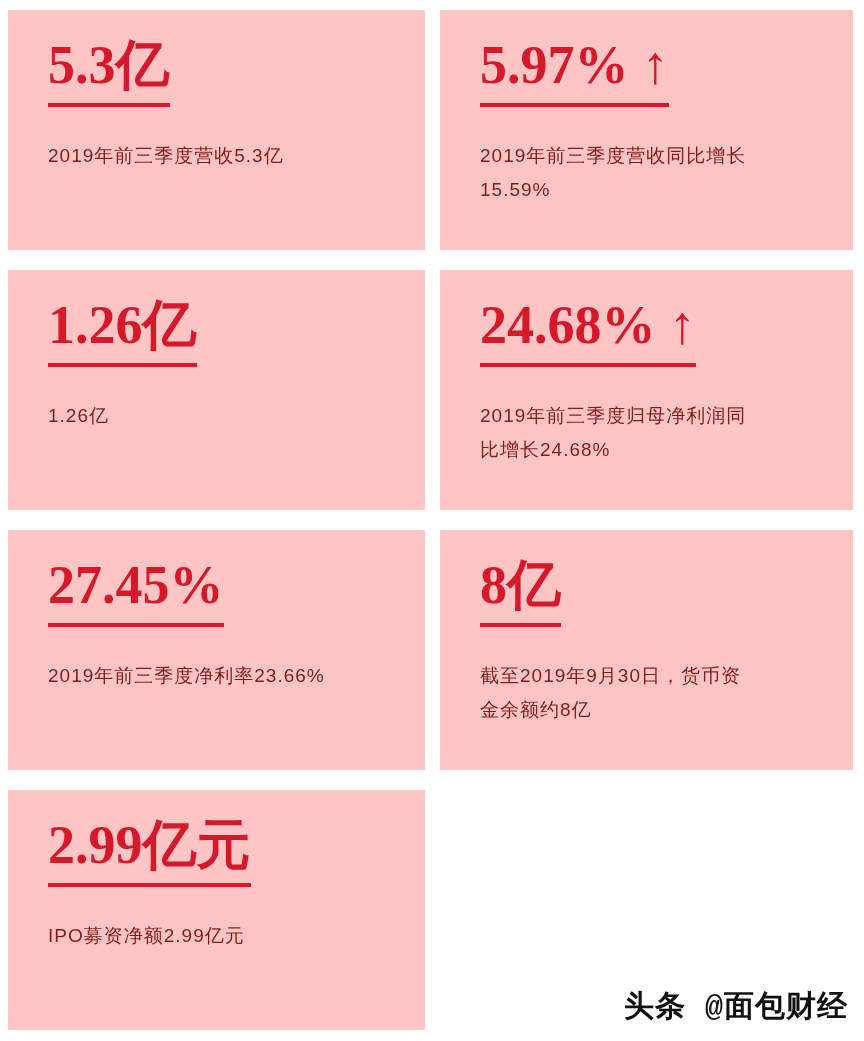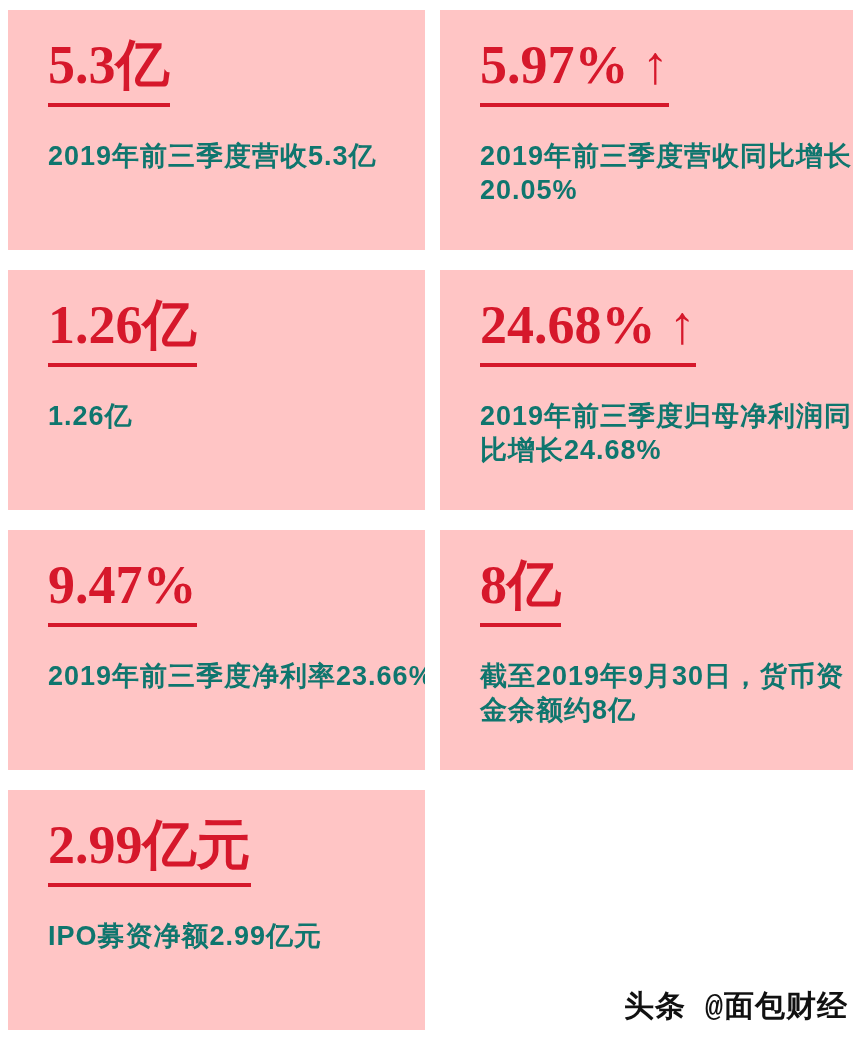--- a/index.html
+++ b/index.html
@@ -44,24 +44,24 @@
     letter-spacing: 0px;
   }
   .value .uline {
     display: inline-block;
     padding-bottom: 11px;
     border-bottom: 4px solid #d6182b;
   }
   .desc {
     margin: 32px 0 0 0;
     font-family: "Liberation Sans", "DejaVu Sans", sans-serif;
-    font-weight: bold;
-    font-size: 27px;
+    font-weight: normal;
+    font-size: 19px;
     line-height: 34px;
-    color: #0f766e;
+    color: #7f1d1d;
     letter-spacing: 1px;
   }
   .desc .line {
     display: block;
     white-space: nowrap;
   }
   .watermark {
     position: absolute;
     right: 16px;
     bottom: 14px;
@@ -88,42 +88,42 @@
       <p class="desc">
         <span class="line">2019年前三季度营收5.3亿</span>
         <span class="line"></span>
       </p>
     </section>
 
     <section class="card">
       <h2 class="value"><span class="uline">5.97% ↑</span></h2>
       <p class="desc">
         <span class="line">2019年前三季度营收同比增长</span>
-        <span class="line">20.05%</span>
+        <span class="line">15.59%</span>
       </p>
     </section>
 
     <section class="card">
       <h2 class="value"><span class="uline">1.26亿</span></h2>
       <p class="desc">
         <span class="line">1.26亿</span>
       </p>
     </section>
 
     <section class="card">
       <h2 class="value"><span class="uline">24.68% ↑</span></h2>
       <p class="desc">
         <span class="line">2019年前三季度归母净利润同</span>
         <span class="line">比增长24.68%</span>
       </p>
     </section>
 
 
     <section class="card">
-      <h2 class="value"><span class="uline">9.47%</span></h2>
+      <h2 class="value"><span class="uline">27.45%</span></h2>
       <p class="desc">
         <span class="line">2019年前三季度净利率23.66%</span>
         <span class="line"></span>
       </p>
     </section>
 
     <section class="card">
       <h2 class="value"><span class="uline">8亿</span></h2>
       <p class="desc">
         <span class="line">截至2019年9月30日，货币资</span>

